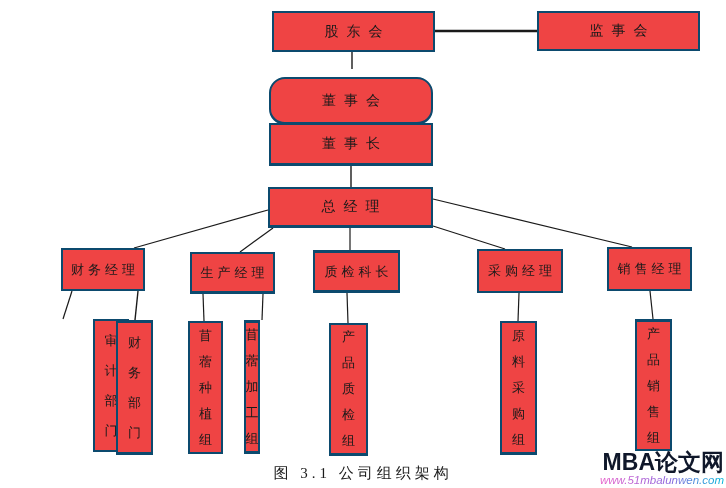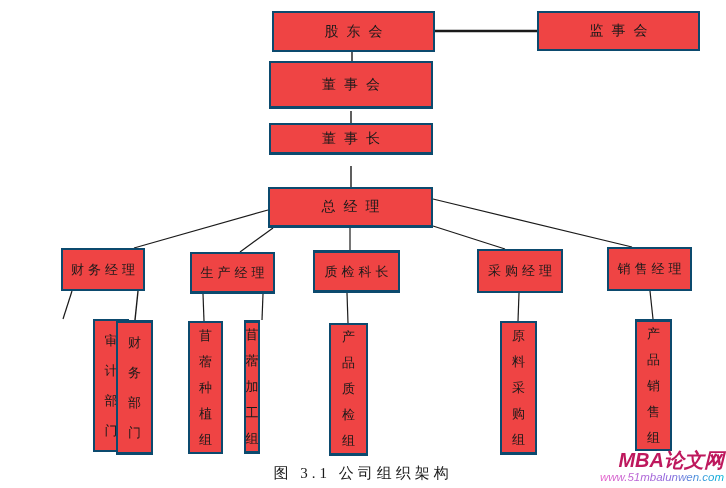--- a/index.html
+++ b/index.html
@@ -50,24 +50,23 @@
     letter-spacing: 4px;
   }
   #watermark {
     position: absolute;
     right: 2px; top: 450px;
     text-align: right;
     font-family: "Liberation Sans", "DejaVu Sans", sans-serif;
     line-height: 1.05;
   }
   #wm-name {
-    font-size: 20px;
+    font-size: 23px;
     font-weight: bold;
-    font-style: italic;
-    color: #be185d;
+    color: #0f172a;
   }
   #wm-url {
     font-size: 11.5px;
     font-style: italic;
     background: linear-gradient(90deg, #e85bc8 0%, #8d64dd 55%, #00b7d9 100%);
     -webkit-background-clip: text;
     background-clip: text;
     color: transparent;
   }
 </style>
@@ -92,23 +91,23 @@
     <line x1="263" y1="294" x2="262" y2="320" stroke="#1a1a1a" stroke-width="1.2"></line>
     <line x1="347" y1="293" x2="348" y2="323" stroke="#1a1a1a" stroke-width="1.2"></line>
     <line x1="519" y1="293" x2="518" y2="321" stroke="#1a1a1a" stroke-width="1.2"></line>
     <line x1="650" y1="291" x2="653" y2="319" stroke="#1a1a1a" stroke-width="1.2"></line>
   </svg>
 
   <div class="box h" style="left:272px; top:11px; width:163px; height:41px;">股东会</div>
 
   <div class="box h" style="left:537px; top:11px; width:163px; height:40px;">监事会</div>
 
-  <div class="box h bb3" style="left:269px; top:61px; width:164px; height:48px;">董事会</div>
+  <div class="box h bb3" style="left:269px; top:77px; width:164px; height:48px;border-radius:16px;">董事会</div>
 
-  <div class="box h bb3" style="left:269px; top:123px; width:164px; height:32px;">董事长</div>
+  <div class="box h bb3" style="left:269px; top:123px; width:164px; height:43px;">董事长</div>
 
   <div class="box m" style="left:61px; top:248px; width:84px; height:43px;">财务经理</div>
 
   <div class="box h bb3" style="left:268px; top:187px; width:165px; height:41px;">总经理</div>
 
   <div class="box m bb3" style="left:190px; top:252px; width:85px; height:42px;">生产经理</div>
 
   <div class="box m bb3 bt3" style="left:313px; top:250px; width:87px; height:43px;">质检科长</div>
 
   <div class="box m" style="left:477px; top:249px; width:86px; height:44px;">采购经理</div>

